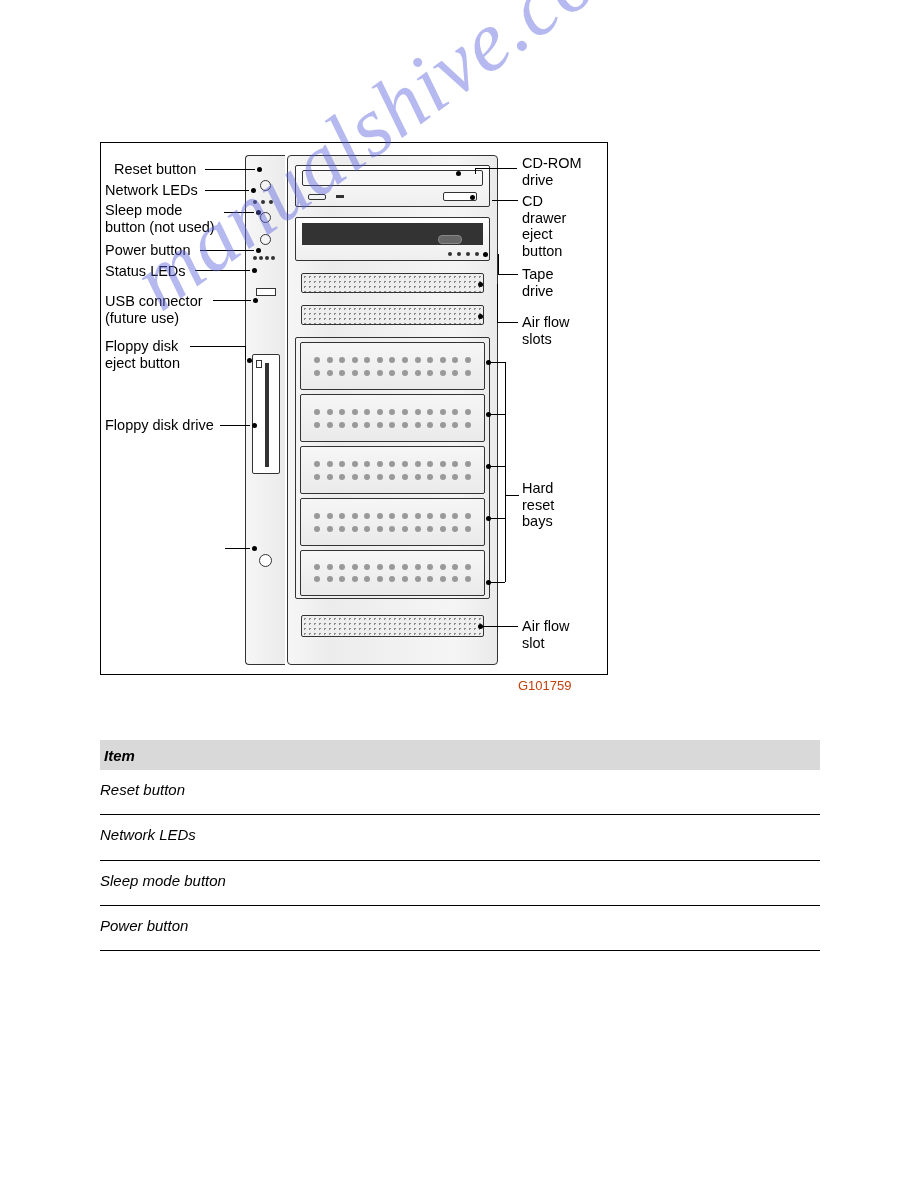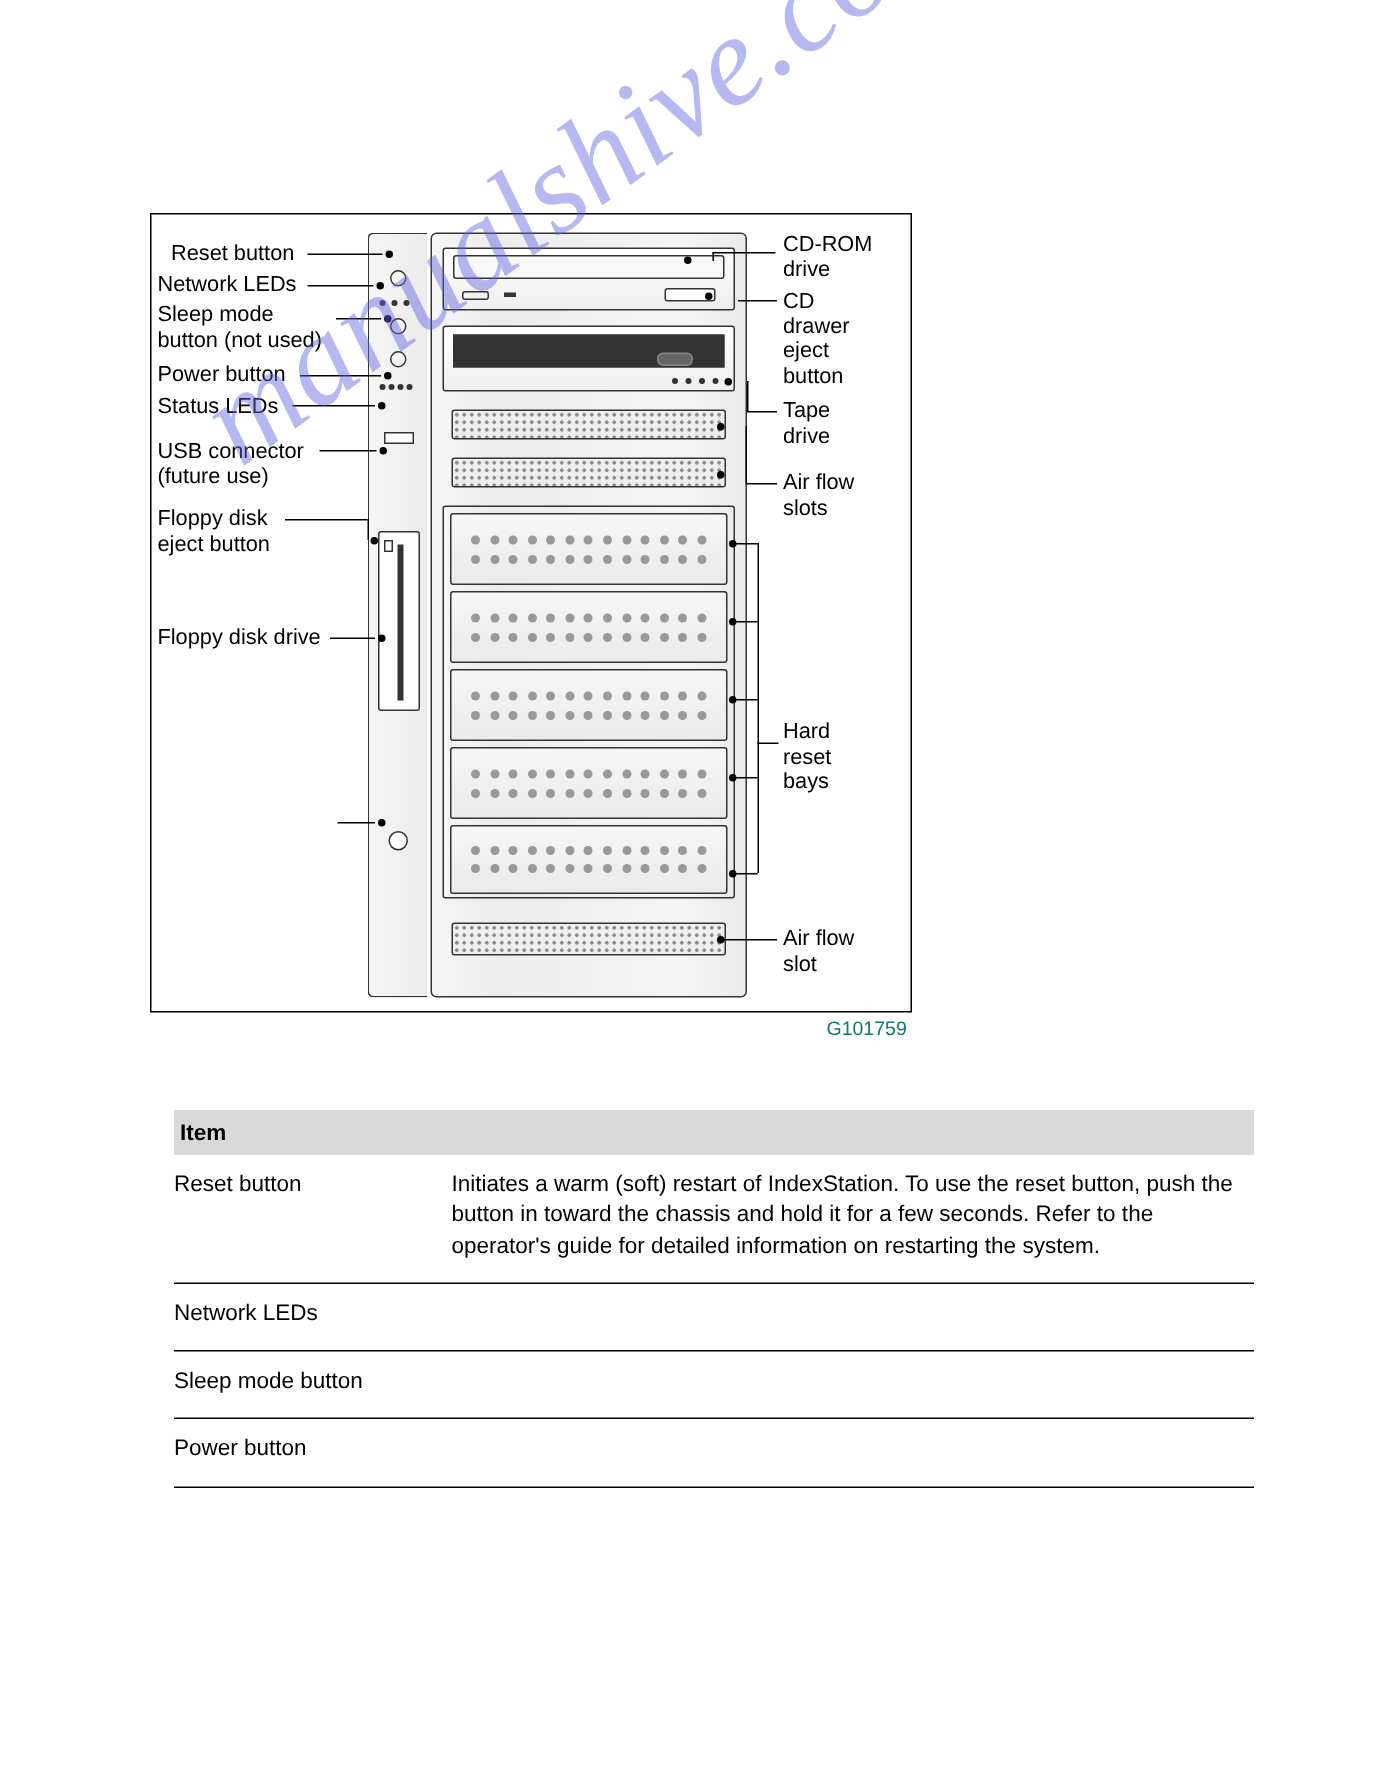--- a/index.html
+++ b/index.html
@@ -1,21 +1,21 @@
 <!DOCTYPE html>
 <html><head>
 <meta charset="utf-8">
 <style>
   * { box-sizing: border-box; margin: 0; padding: 0; }
   html, body { width: 918px; height: 1188px; background: #fff; font-family: Arial, Helvetica, sans-serif; color: #000; }
   .page { position: relative; width: 918px; height: 1188px; }
 
   
   .diagram-box { position: absolute; left: 100px; top: 142px; width: 508px; height: 533px; border: 1px solid #000; }
-  .figure-id { position: absolute; left: 551px; top: 678px; font-size: 13px; color: #0f766e; }
+  .figure-id { position: absolute; left: 518px; top: 678px; font-size: 13px; color: #c2410c; }
 
   .tower { position: absolute; left: 245px; top: 155px; width: 255px; height: 510px; }
   .tower-body { position: absolute; left: 42px; top: 0; width: 211px; height: 510px; border: 1px solid #333; border-radius: 4px; background: linear-gradient(90deg,#f6f6f6,#ececec 20%,#f5f5f5 80%,#eaeaea); }
   .tower-left { position: absolute; left: 0; top: 0; width: 40px; height: 510px; border: 1px solid #333; border-right: none; border-radius: 4px 0 0 4px; background: linear-gradient(90deg,#f6f6f6,#ebebeb); }
 
   .ctrl-btn { position: absolute; width: 11px; height: 11px; border: 1px solid #333; border-radius: 50%; background: #f5f5f5; }
   .led-dot { position: absolute; width: 4px; height: 4px; border-radius: 50%; background: #333; }
 
   
   .ctrl-reset { left: 14px; top: 24px; }
@@ -60,21 +60,21 @@
   .label { position:absolute; font-size:14.5px; line-height:1.15; white-space:pre-line; }
   .label.right { text-align:left; }
   .leader { position:absolute; background:#000; height:1px; }
   .leader-v { position:absolute; background:#000; width:1px; }
   .dot { position:absolute; width:5px;height:5px;border-radius:50%;background:#000; }
 
   
   .watermark { position:absolute; left:115px; top:250px; font-size:85px; font-style:italic; font-family:"Segoe Script","Comic Sans MS",cursive; color:rgba(90,100,220,0.45); transform:rotate(-36deg); transform-origin:left top; pointer-events:none; letter-spacing:1px;}
 
   
-  .table-wrap { position:absolute; left:116px; top:740px; width:720px; }
+  .table-wrap { position:absolute; left:100px; top:740px; width:720px;font-style:italic; }
   .thead-bar { height:30px; background:#d9d9d9; display:flex; align-items:center; font-weight:bold; font-size:15px; }
   .thead-bar .c1 { width:185px; padding-left:4px; }
   .thead-bar .c2 { flex:1; }
   .row { display:flex; border-bottom:1px solid #000; padding:10px 0 14px; font-size:15px; line-height:1.35; }
   .row .c1 { width:185px; padding-right:10px; }
   .row .c2 { flex:1; }
 </style>
 </head>
 <body>
 
@@ -368,21 +368,20 @@
     <div class="dot" style="left:478px;top:624px;"></div>
 
   <div class="watermark">manualshive.com</div>
 
   <div class="table-wrap">
     <div class="thead-bar">
       <div class="c1">Item</div>
     </div>
     <div class="row">
       <div class="c1">Reset button</div>
-      <div class="c2">Initiates a warm (soft) restart of IndexStation. To use the reset button, push the button in toward the chassis and hold it for a few seconds. Refer to the operator's guide for detailed information on restarting the system.</div>
     </div>
     <div class="row">
       <div class="c1">Network LEDs</div>
     </div>
     <div class="row">
       <div class="c1">Sleep mode button</div>
     </div>
     <div class="row">
       <div class="c1">Power button</div>
     </div>

